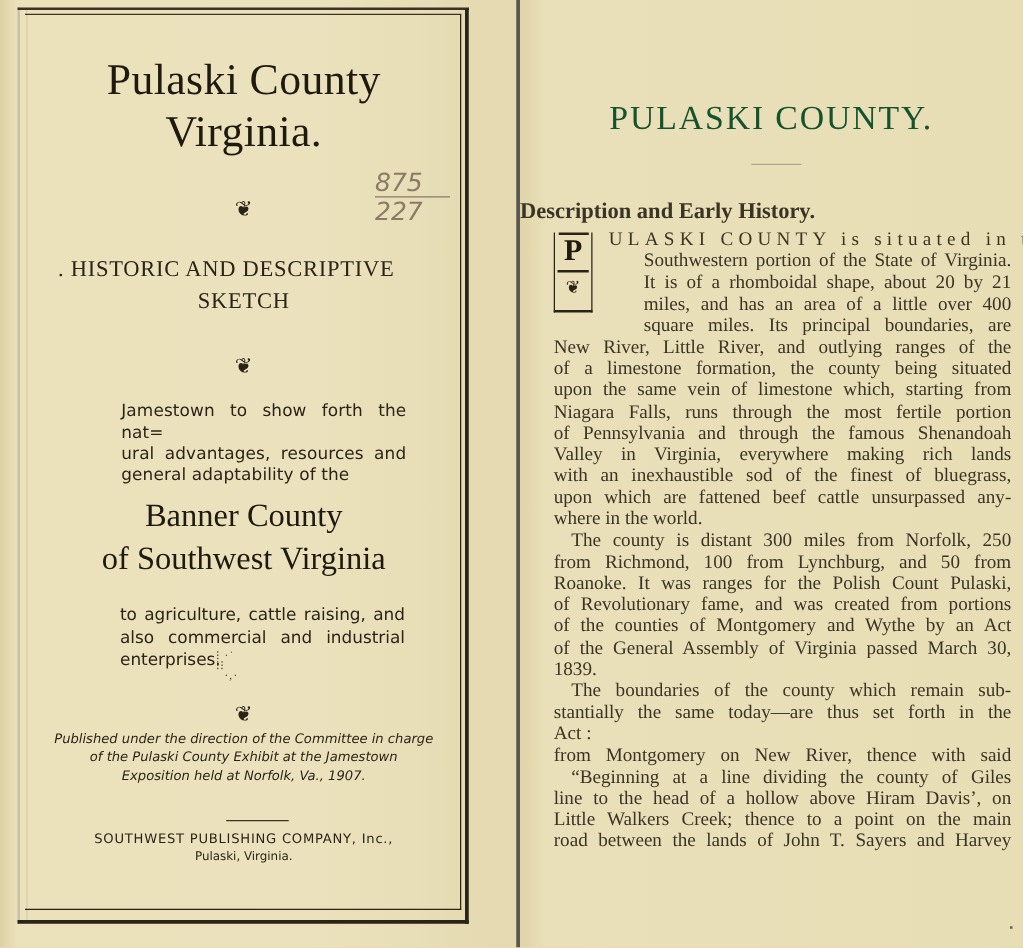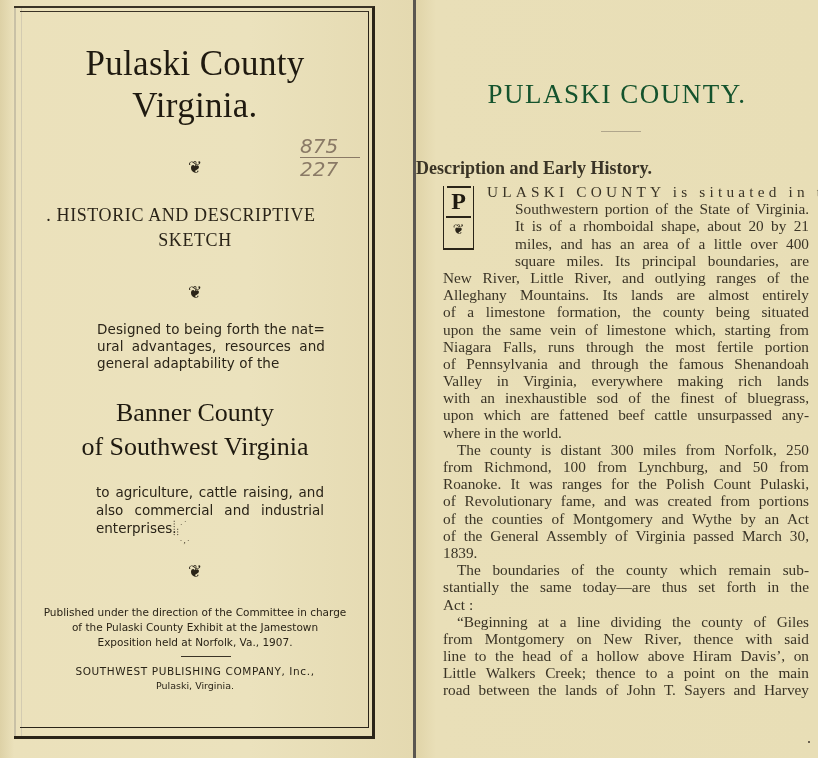--- a/index.html
+++ b/index.html
@@ -75,23 +75,23 @@
     position: absolute; left: 74px; top: 483px; width: 228px;
     font-family: "DejaVu Sans", sans-serif; font-size: 13.5px; line-height: 18px;
     color: #2a2418; text-align: justify;
   }
   .agri .line { display: block; }
   .stamp-dots {
     position: absolute; left: 173px; top: 520px; width: 30px; height: 30px;
     font-size: 9px; color: #4a4232; letter-spacing: 1px; line-height: 8px;
   }
   .published {
-    position: absolute; left: 0; top: 605px; width: 100%;
+    position: absolute; left: 0; top: 584px; width: 100%;
     font-family: "DejaVu Sans", sans-serif; font-size: 10.5px; line-height: 15px;
-    color: #2a2418; text-align: center;
+    color: #2a2418; text-align: center; font-style: italic;
   }
   .small-rule {
     position: absolute; left: 159px; top: 656px; width: 50px; height: 1px;
     background: #3a3326;
   }
   .publisher {
     position: absolute; left: 0; top: 664px; width: 100%; text-align: center;
     font-family: "DejaVu Sans", sans-serif; color: #2a2418;
   }
   .publisher .company { font-size: 10.5px; letter-spacing: 0.6px; display: block; line-height: 15px; }
@@ -152,21 +152,21 @@
   <div class="cover-title" style="top:85px;">Virginia.</div>
 
   <div class="ornament" style="left:158px; top:158px;">❦</div>
 
   <div class="subtitle" style="top:203px; left:-14px;">. HISTORIC AND DESCRIPTIVE</div>
   <div class="subtitle" style="top:228px;">SKETCH</div>
 
   <div class="ornament" style="left:158px; top:283px;">❦</div>
 
   <div class="designed">
-    <span style="display:block; text-align-last:justify;">Designed to being forth the nat=</span>
+    <span style="display:block; text-align-last:justify;">Jamestown to show forth the nat=</span>
     <span style="display:block; text-align-last:justify;">ural advantages, resources and</span>
     <span class="last">general adaptability of the</span>
   </div>
 
   <div class="banner" style="top:397px;">Banner County</div>
   <div class="banner" style="top:431px;">of Southwest Virginia</div>
 
   <div class="agri">
     <span class="line" style="text-align-last:justify;">to agriculture, cattle raising, and</span>
     <span class="line" style="text-align-last:justify;">also commercial and industrial</span>
@@ -205,39 +205,38 @@
   <div class="orn">❦</div>
 </div>
 
 <div class="body-text">
   <span class="ln" style="padding-left:44px; letter-spacing:4.2px;">ULASKI COUNTY is situated in the</span>
   <span class="ln drop">Southwestern portion of the State of Virginia.</span>
   <span class="ln drop">It is of a rhomboidal shape, about 20 by 21</span>
   <span class="ln drop">miles, and has an area of a little over 400</span>
   <span class="ln drop">square miles. Its principal boundaries, are</span>
   <span class="ln">New River, Little River, and outlying ranges of the</span>
-  <span class="ln">Alleghany Mountains. Its lands are almost entirely</span>
   <span class="ln">of a limestone formation, the county being situated</span>
   <span class="ln">upon the same vein of limestone which, starting from</span>
   <span class="ln">Niagara Falls, runs through the most fertile portion</span>
   <span class="ln">of Pennsylvania and through the famous Shenandoah</span>
   <span class="ln">Valley in Virginia, everywhere making rich lands</span>
   <span class="ln">with an inexhaustible sod of the finest of bluegrass,</span>
   <span class="ln">upon which are fattened beef cattle unsurpassed any-</span>
   <span class="ln last">where in the world.</span>
   <span class="ln indent">The county is distant 300 miles from Norfolk, 250</span>
   <span class="ln">from Richmond, 100 from Lynchburg, and 50 from</span>
   <span class="ln">Roanoke. It was ranges for the Polish Count Pulaski,</span>
   <span class="ln">of Revolutionary fame, and was created from portions</span>
   <span class="ln">of the counties of Montgomery and Wythe by an Act</span>
   <span class="ln">of the General Assembly of Virginia passed March 30,</span>
   <span class="ln last">1839.</span>
   <span class="ln indent">The boundaries of the county which remain sub-</span>
   <span class="ln">stantially the same today—are thus set forth in the</span>
   <span class="ln last">Act :</span>
+  <span class="ln">from Montgomery on New River, thence with said</span>
   <span class="ln indent">“Beginning at a line dividing the county of Giles</span>
-  <span class="ln">from Montgomery on New River, thence with said</span>
   <span class="ln">line to the head of a hollow above Hiram Davis’, on</span>
   <span class="ln">Little Walkers Creek; thence to a point on the main</span>
   <span class="ln">road between the lands of John T. Sayers and Harvey</span>
 </div>
 
 <div class="speck"></div>
 
 </body></html>

